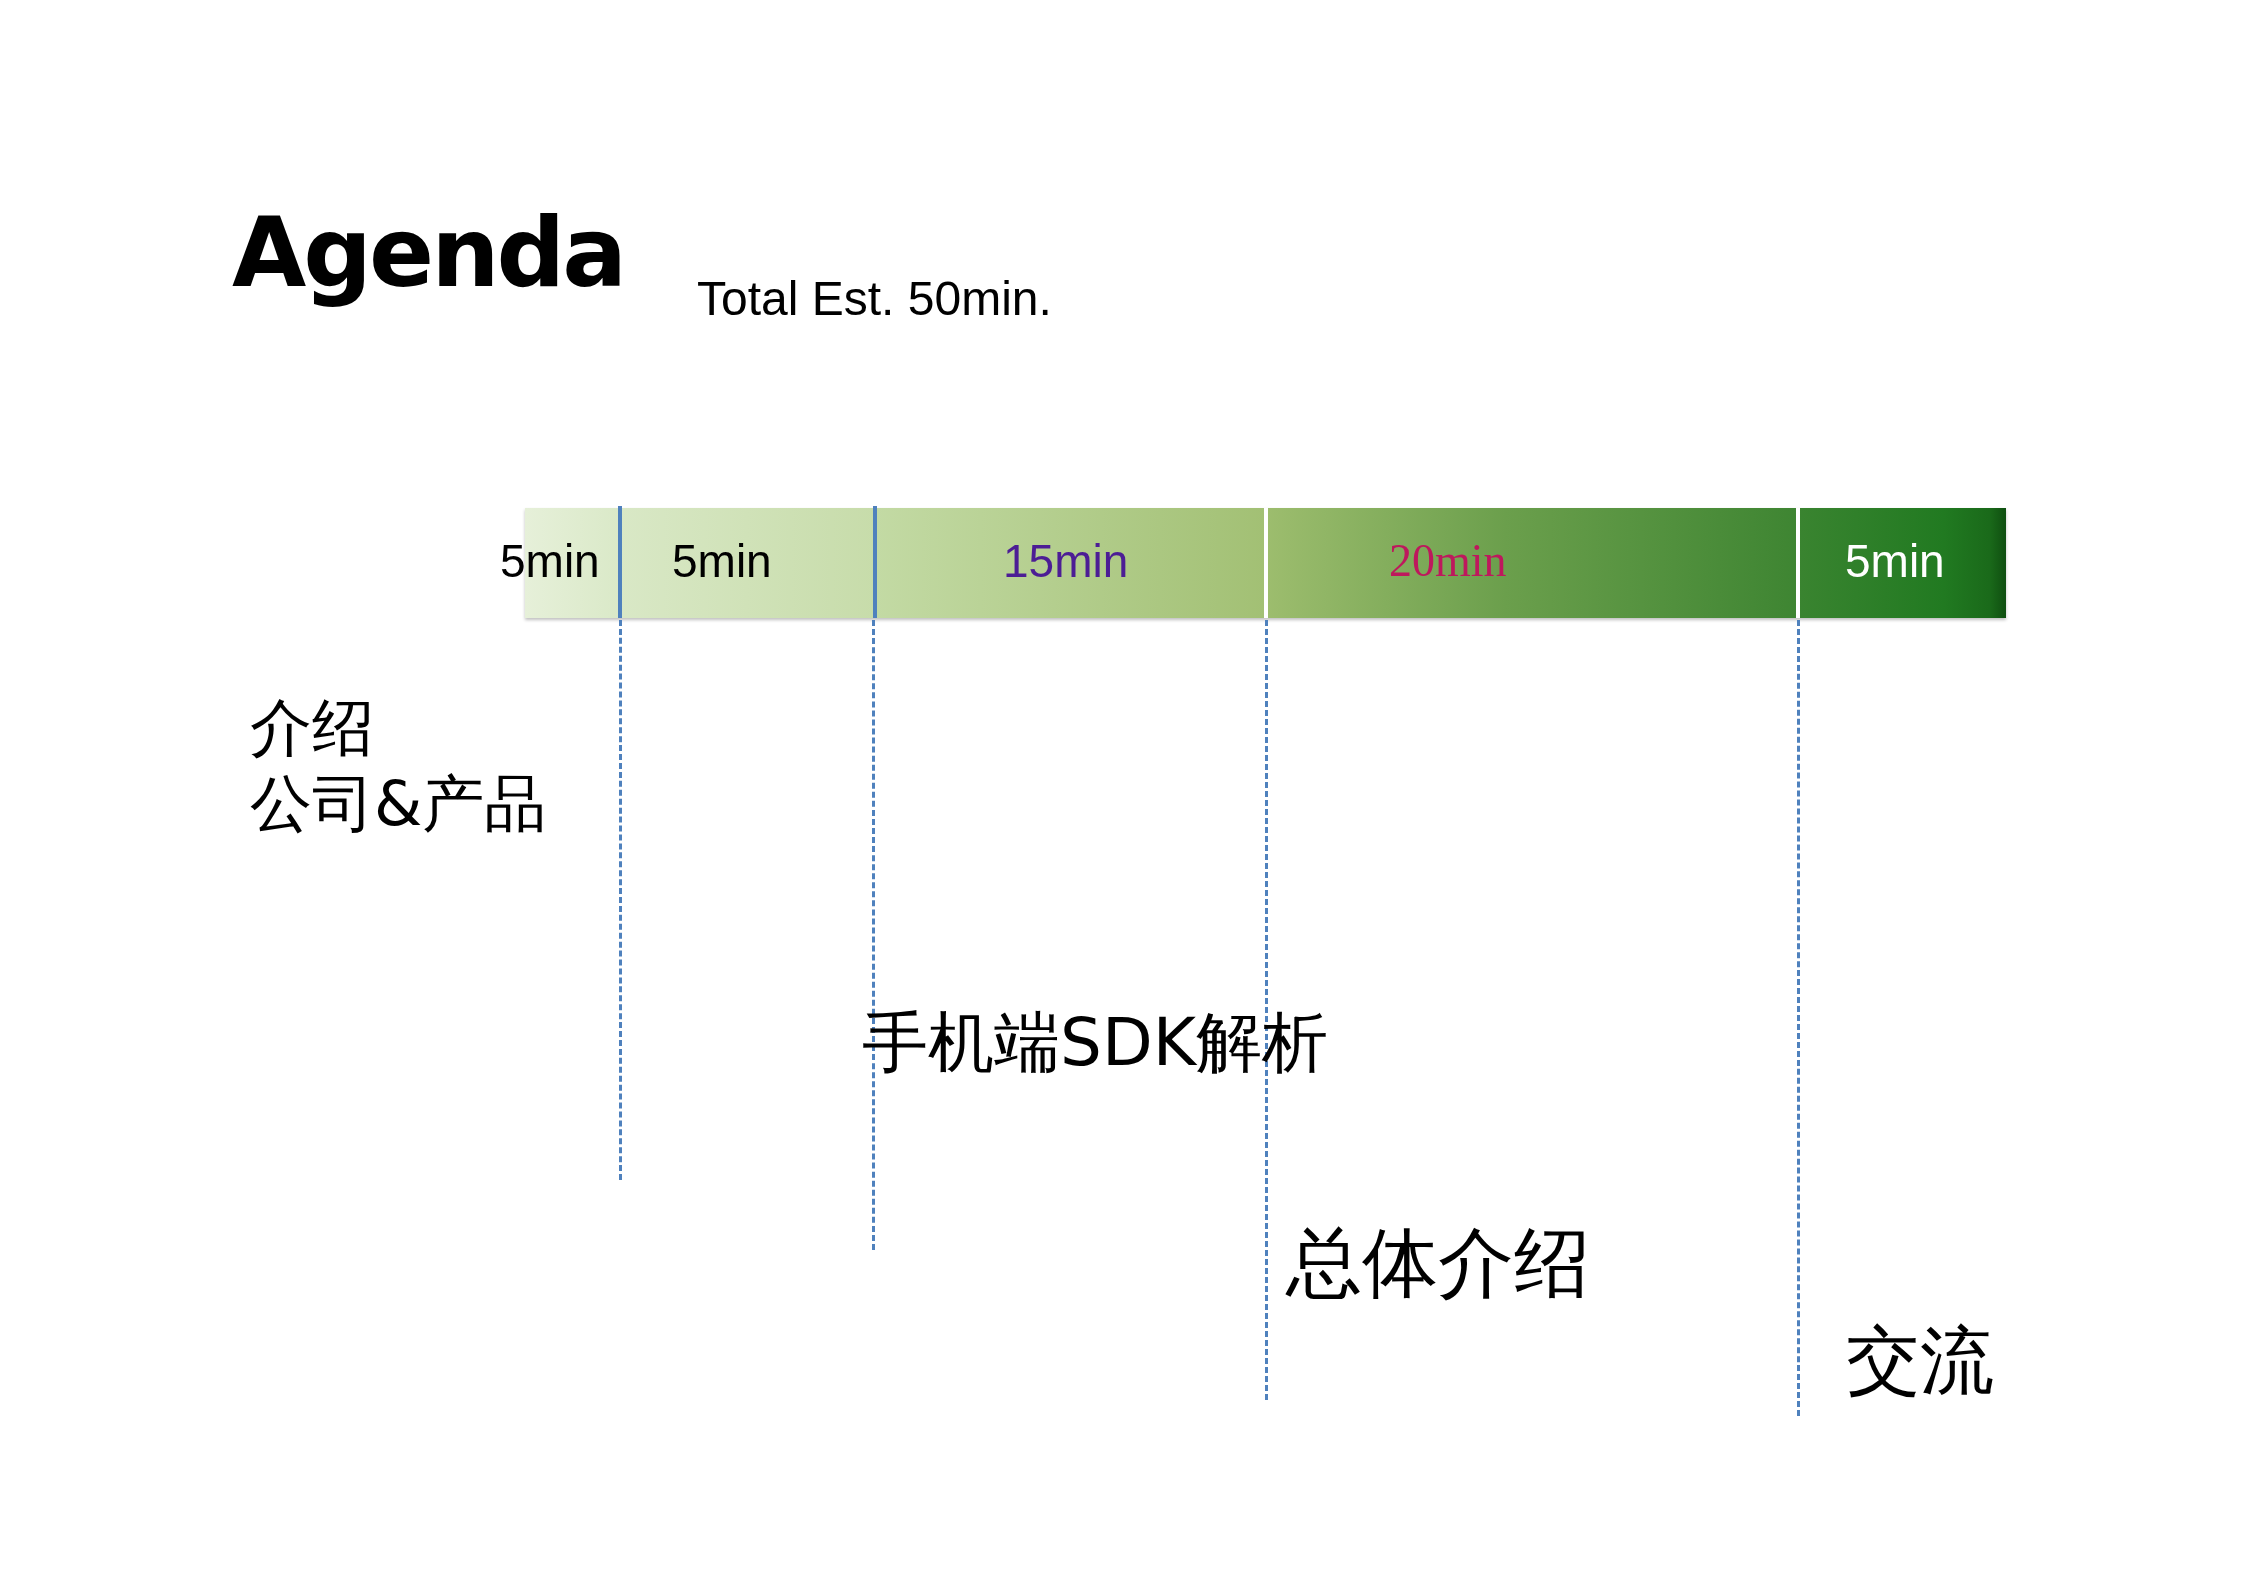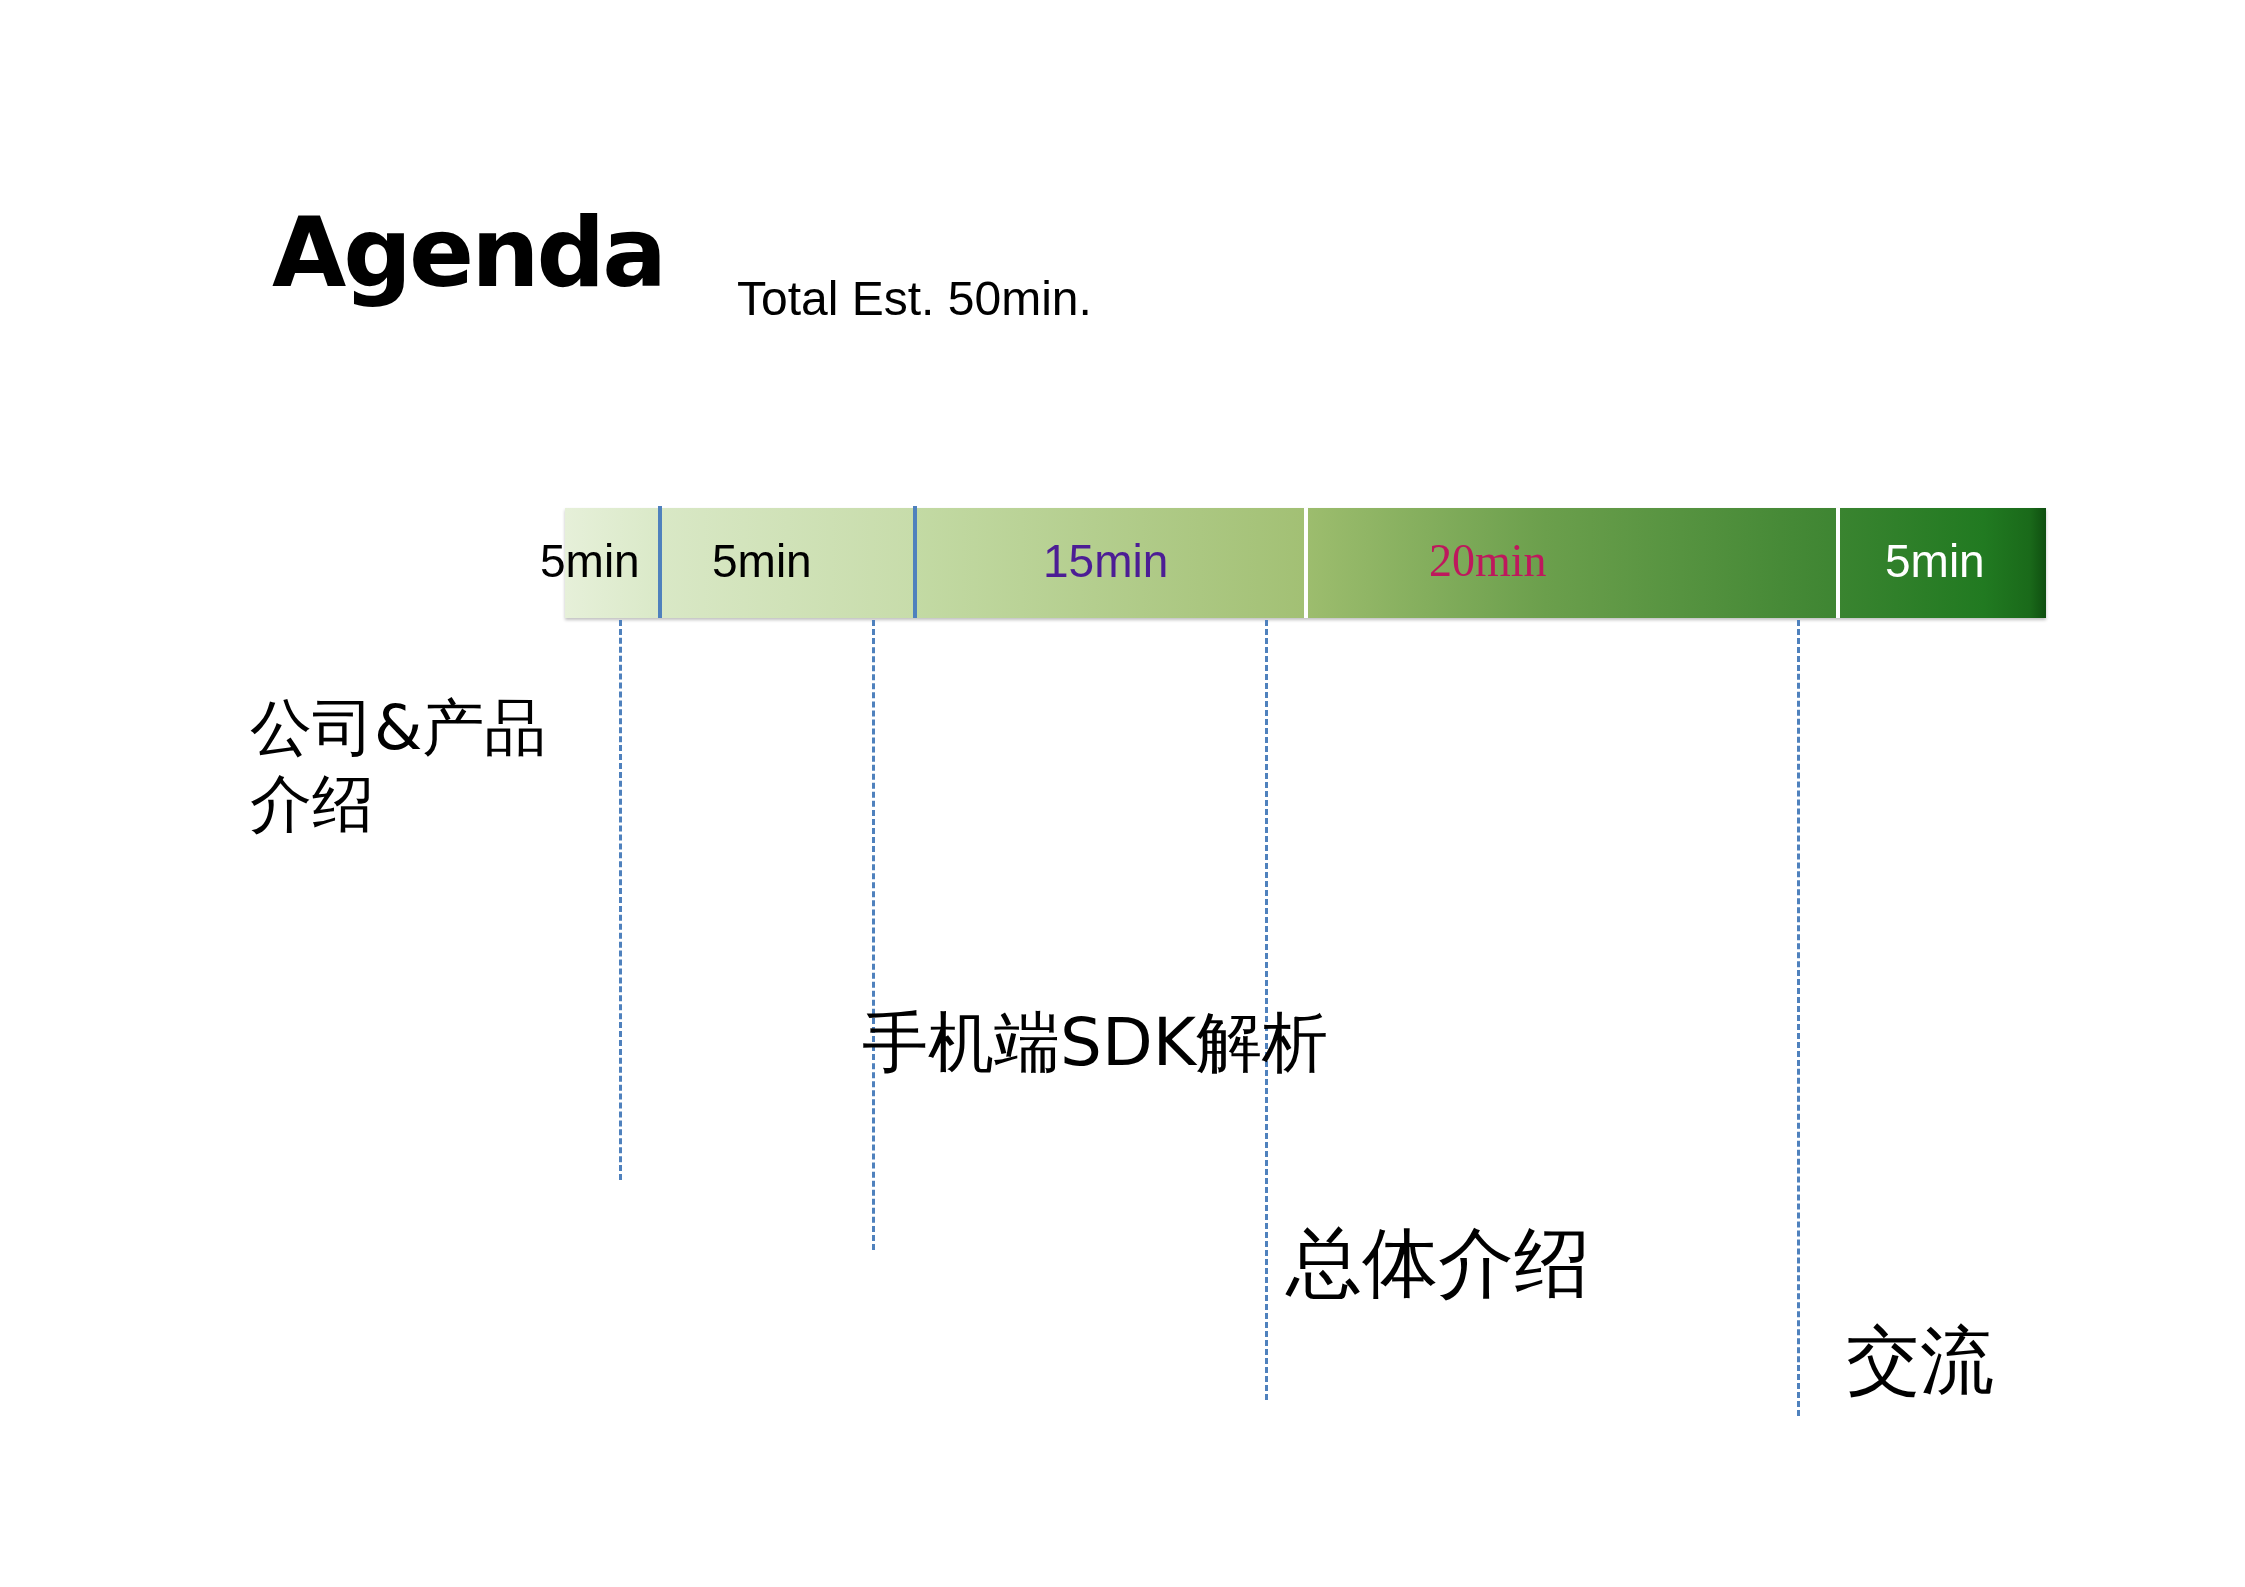--- a/index.html
+++ b/index.html
@@ -1,18 +1,18 @@
 <!DOCTYPE html>
 <html><head>
 <meta charset="utf-8">
 <style>
   html, body { margin:0; padding:0; background:#ffffff; }
   body { width:2245px; height:1587px; position:relative; overflow:hidden;
          font-family:"Liberation Sans", "DejaVu Sans", sans-serif; color:#000; }
-  .abs { position:absolute;margin-left:40px; }
+  .abs { position:absolute; }
   .title { left:232px; top:196px; font-size:96px; font-weight:bold; letter-spacing:-3px;
            font-family:"DejaVu Sans", sans-serif; line-height:1.2; }
   .total { left:697px; top:270px; font-size:48px; line-height:1.2; }
   .bar { left:525px; top:508px; width:1481px; height:110px; overflow:visible;
          box-shadow: 0 2px 3px rgba(0,0,0,0.25); }
   .seg { position:absolute; top:0; height:110px; }
   .seg-label { position:absolute; top:0; height:110px; line-height:110px; font-size:46px;
                white-space:nowrap; transform:translateY(-2px); }
   .div-blue { position:absolute; width:4px; background:#4f81bd; }
   .div-white { position:absolute; width:4px; background:#ffffff; }
@@ -44,22 +44,22 @@
   <span class="seg-label" style="left:864px; color:#be185d;font-family:Liberation Serif, serif;">20min</span>
   <span class="seg-label" style="left:1320px; color:#fff;">5min</span>
 </div>
 
 <div class="dash" style="left:619px; top:620px; height:560px;"></div>
 <div class="dash" style="left:872px; top:620px; height:630px;"></div>
 <div class="dash" style="left:1265px; top:620px; height:780px;"></div>
 <div class="dash" style="left:1797px; top:620px; height:796px;"></div>
 
 <div class="topic" style="left:250px; top:690px; font-size:62px; line-height:76px;">
+  <div>介绍</div>
   <div>公司&amp;产品</div>
-  <div>介绍</div>
 </div>
 
 <div class="topic" style="left:618px; top:818px; font-size:62px; line-height:92px;">
 </div>
 
 <div class="topic" style="left:862px; top:998px; font-size:66px; line-height:90px;">
   <div>手机端SDK解析</div>
 </div>
 
 <div class="topic" style="left:1286px; top:1208px; font-size:76px; line-height:110px;">

